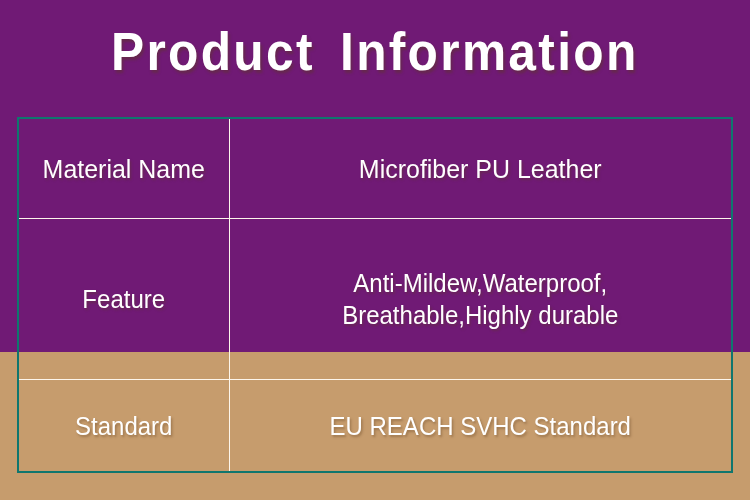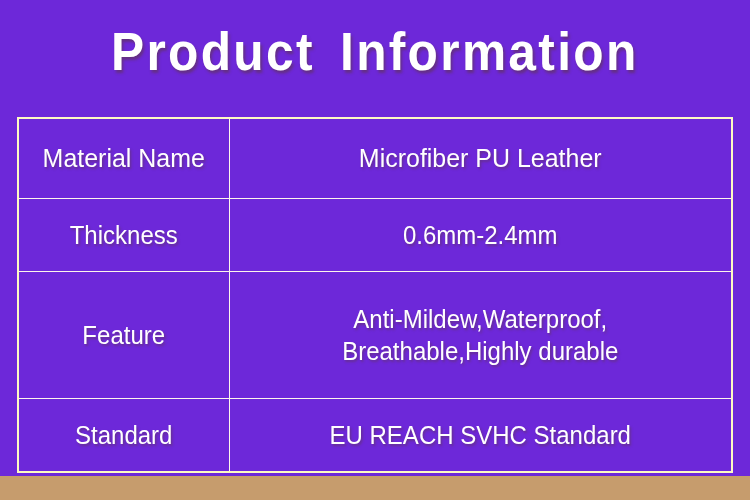--- a/index.html
+++ b/index.html
@@ -11,22 +11,22 @@
     height: 500px;
     overflow: hidden;
     background: #c69c6d;
     font-family: "Liberation Sans", sans-serif;
     -webkit-font-smoothing: antialiased;
   }
 
   .page {
     position: relative;
     width: 750px;
-    height: 476px;
-    background: #6d28d9;
+    height: 352px;
+    background: #701a75;
     box-sizing: border-box;
   }
 
   
   .title-wrap {
     position: absolute;
     left: 0;
     top: 20px;
     width: 750px;
     text-align: center;
@@ -47,21 +47,21 @@
   }
 
   
   .table {
     position: absolute;
     left: 17px;
     top: 117px;
     width: 716px;
     height: 356px;
     box-sizing: border-box;
-    border: 2px solid #fef9c3;
+    border: 2px solid #0f766e;
     border-collapse: collapse;
     display: table;
     table-layout: fixed;
   }
   .row {
     display: table-row;
   }
   .cell {
     display: table-cell;
     vertical-align: middle;
@@ -116,24 +116,20 @@
     <div class="title">Product  Information</div>
   </div>
 
   <div class="table">
 
     <div class="row row-1">
       <div class="cell cell-label">Material Name</div>
       <div class="cell cell-value">Microfiber PU Leather</div>
     </div>
 
-    <div class="row row-2">
-      <div class="cell cell-label">Thickness</div>
-      <div class="cell cell-value">0.6mm-2.4mm</div>
-    </div>
 
 
 
     <div class="row row-6">
       <div class="cell cell-label">Feature</div>
       <div class="cell cell-value">
         <span class="value-line">Anti-Mildew,Waterproof,</span>
         <span class="value-line">Breathable,Highly durable</span>
       </div>
     </div>

